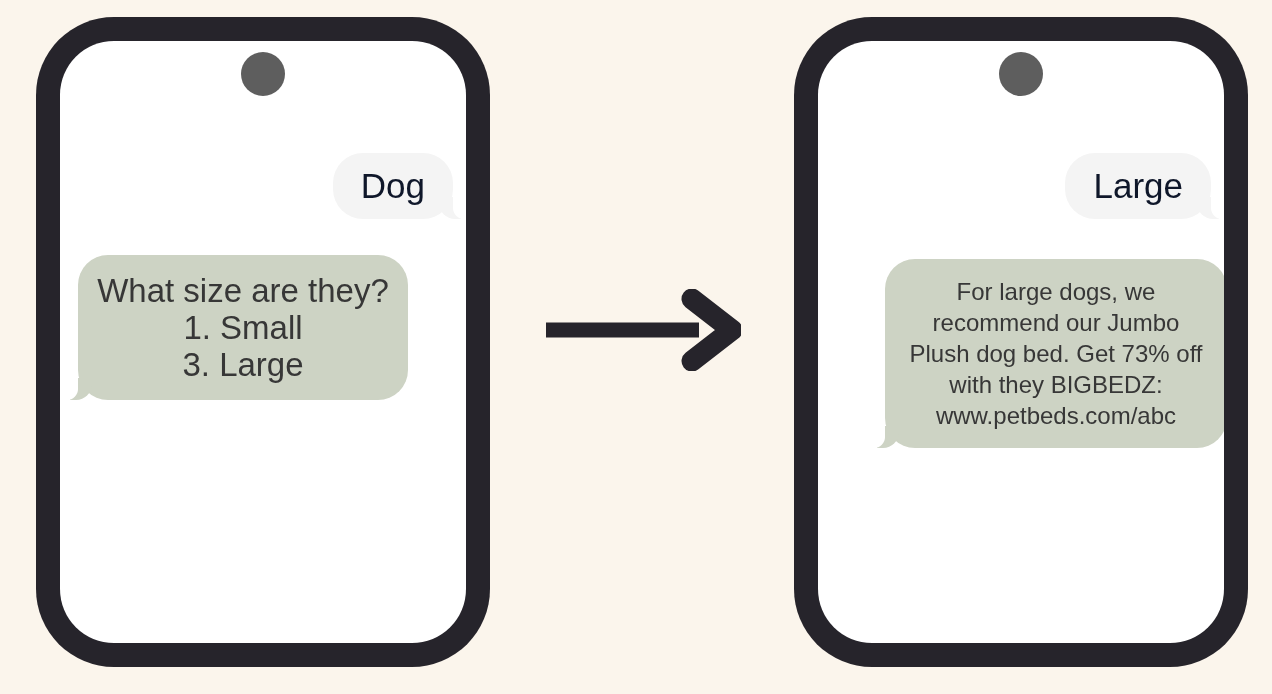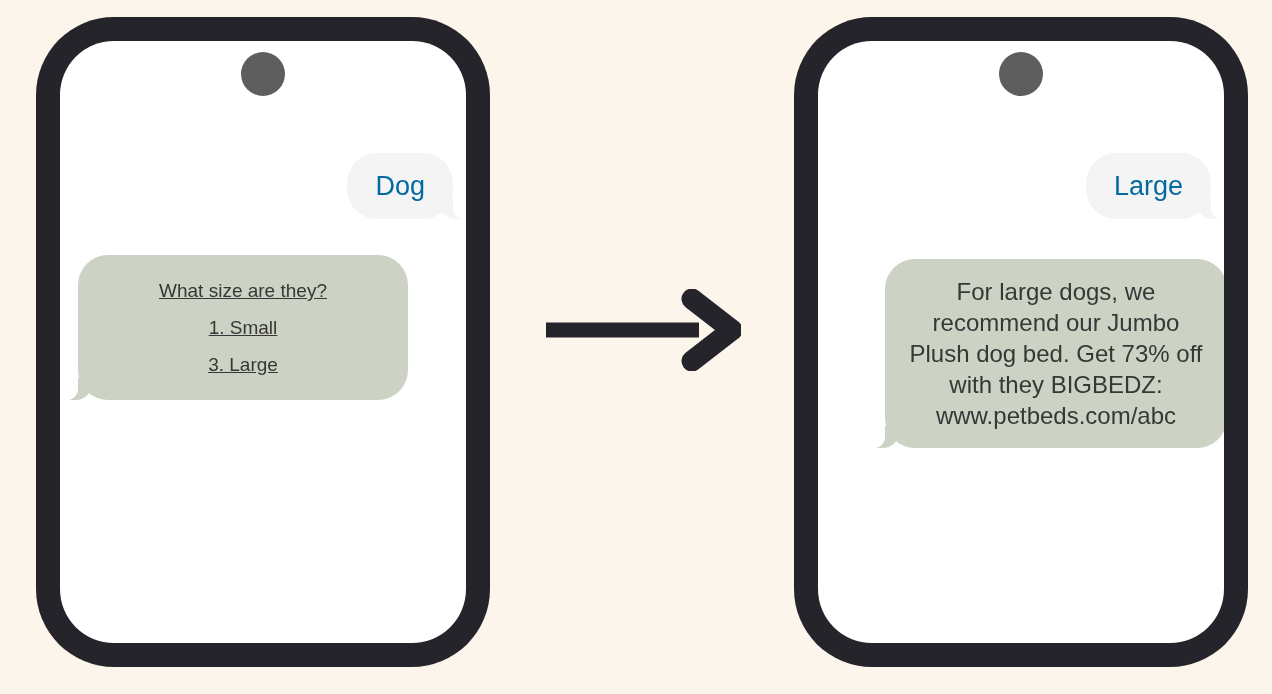--- a/index.html
+++ b/index.html
@@ -55,23 +55,23 @@
     color: #323232;
     text-align: center;
   }
 
   .bubble-user {
     top: 112px;
     right: 13px;
     background: #f4f4f4;
     border-radius: 30px;
     padding: 16px 28px;
-    font-size: 27px;
+    font-size: 35px;
     line-height: 34px;
-    color: #0369a1;
+    color: #0f172a;
   }
   
   .bubble-user::before {
     content: "";
     position: absolute;
     bottom: 0;
     right: -8px;
     width: 22px;
     height: 22px;
     background: #f4f4f4;
@@ -113,23 +113,22 @@
     height: 24px;
     background: #ffffff;
     border-bottom-right-radius: 11px;
   }
 
   .phone-left .bubble-bot {
     top: 214px;
     left: 18px;
     width: 330px;
     padding: 17px 10px;
-    font-size: 19px;
+    font-size: 33px;
     line-height: 37px;
-    text-decoration: underline;
   }
   .phone-right .bubble-bot {
     top: 218px;
     left: 19px;
     width: 342px;
     padding: 17px 6px;
     font-size: 24px;
     line-height: 31px;
     margin-left: 48px;
   }

